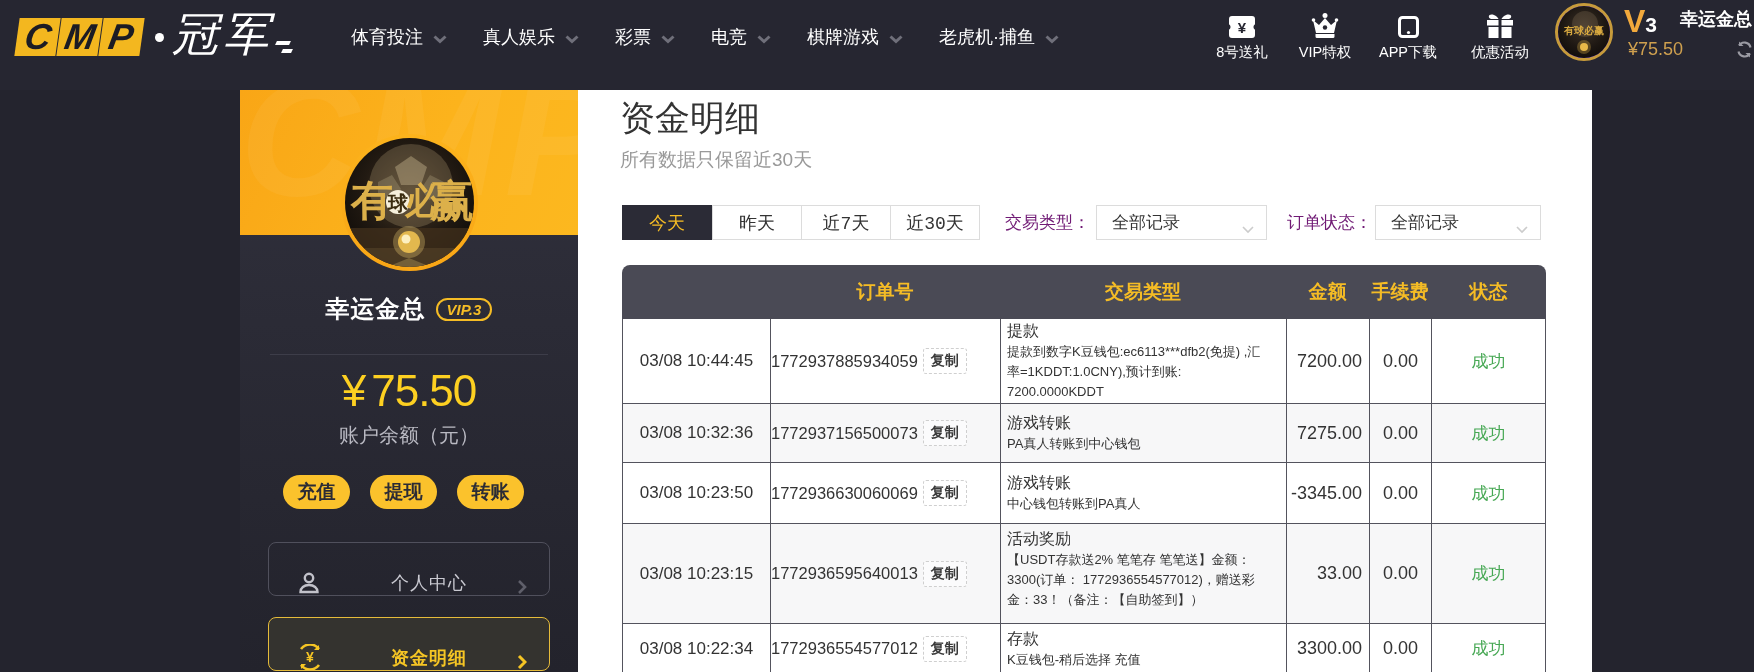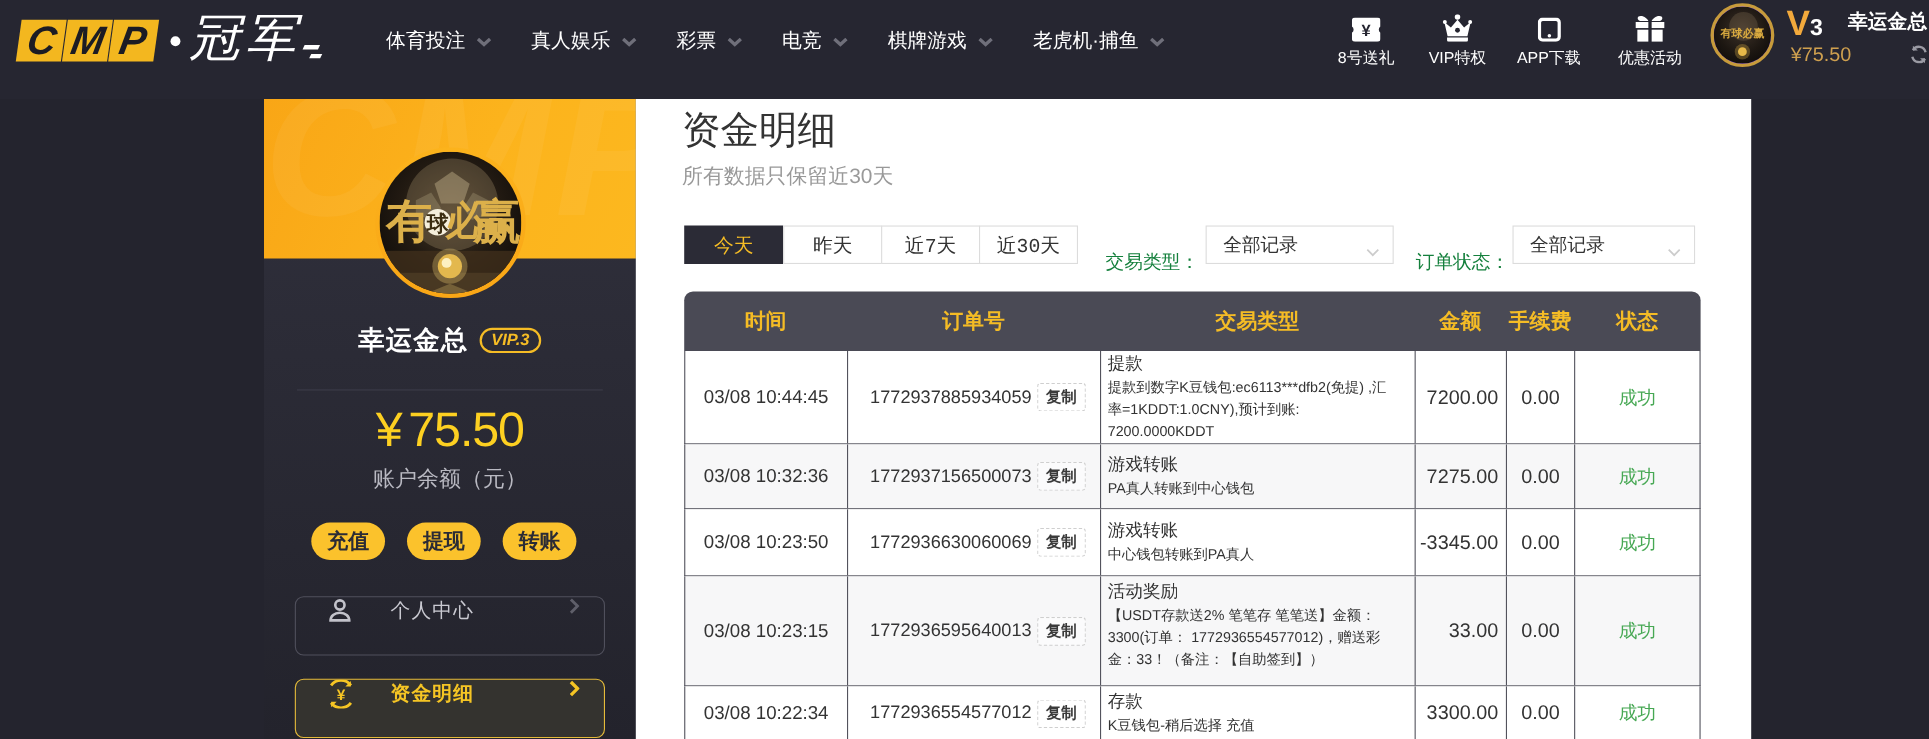--- a/index.html
+++ b/index.html
@@ -39,52 +39,52 @@
 #namerow { position:absolute; left:0; top:203px; width:338px; display:flex; align-items:center; justify-content:center; }
 #namerow .nm { color:#fff; font-weight:bold; font-size:24px; letter-spacing:1px; }
 #namerow .vipb { margin-left:10px; border:2px solid #f5bc25; border-radius:12px; padding:0 9px; height:23px; display:flex; align-items:center; }
 #namerow .vipb span { color:#f5bc25; font-style:italic; font-weight:bold; font-size:15px; }
 #sdivider { position:absolute; left:30px; top:264px; width:278px; height:1px; background:#3d3d49; }
 #bal { position:absolute; left:0; top:276px; width:338px; text-align:center; color:#fdd021; font-size:44px; letter-spacing:-1px; }
 #bal .yen { margin-right:6px; }
 #ballabel { position:absolute; left:0; top:332px; width:338px; text-align:center; color:#b9b9c2; font-size:20px; }
 #btnrow { position:absolute; left:43px; top:385px; display:flex; }
 .ybtn { width:67px; height:34px; background:#fbc22c; border-radius:17px; color:#2b2b35; font-weight:bold; font-size:19px; display:flex; align-items:center; justify-content:center; margin-right:20px; }
-.scard { position:absolute; left:28px; width:282px; height:54px; border:1px solid #50505c; border-radius:8px; display:flex; align-items:flex-start; }
+.scard { position:absolute; left:28px; width:282px; height:54px; border:1px solid #50505c; border-radius:8px; display:flex; align-items:flex-end;gap:36px; }
 #card1 { top:452px; }
 #card2 { top:527px; border:1px solid #e5bb3a; background:#34332f; }
 .scard .ico { margin-left:28px; display:flex; }
 #card1 .txt { margin-left:34px; color:#c9c9d1; font-size:18px; letter-spacing:1px; }
 #card2 .txt { margin-left:32px; color:#f5c524; font-size:18px; font-weight:bold; letter-spacing:1px; }
 .scard .arr { position:absolute; right:22px; display:flex; }
 #card1 .arr { color:#62626e; }
 #card2 .arr { color:#f5c524; font-weight:bold; }
 
 
 #main { position:absolute; left:578px; top:90px; width:1014px; height:582px; background:#fff; }
 #mtitle { position:absolute; left:42px; top:5px; font-size:35px; color:#333; }
 #msub { position:absolute; left:42px; top:57px; font-size:19px; color:#999; }
 #controls { position:absolute; left:0; top:115px; width:1014px; height:35px; }
 .tab { position:absolute; top:0; height:35px; width:90px; display:flex; align-items:center; justify-content:center; font-size:18px;font-family:Liberation Mono, monospace; }
 .tab.on { background:#2b2b36; color:#f5bc25; }
 .tab.off { background:#fff; color:#333; border:1px solid #dcdcdc; }
-.flabel { position:absolute; top:16px; height:35px; display:flex; align-items:center; font-size:17px; color:#15803d; }
+.flabel { position:absolute; top:0; height:35px; display:flex; align-items:center; font-size:17px; color:#701a75; }
 .fsel { position:absolute; top:0; height:35px; border:1px solid #dcdcdc; display:flex; align-items:center; font-size:17px; color:#333; padding-left:15px; }
 .fsel .sarr { position:absolute; right:12px; top:13px; }
 
 
 #tbl { position:absolute; left:44px; top:175px; width:924px; }
 #thead { width:924px; height:54px; background:#4a4a55; border-radius:8px 8px 0 0; position:relative; }
 #thead span { position:absolute; top:0; height:54px; display:flex; align-items:center; justify-content:center; color:#f5bc25; font-weight:bold; font-size:19px; }
 .trow { display:flex; width:924px; border:1px solid #53535d; border-top:none; background:#fff; }
 .trow.alt { background:#f7f7f8; }
 .td { border-left:1px solid #53535d; display:flex; align-items:center; justify-content:center; font-size:17px; color:#333; }
 .td:first-child { border-left:none; }
 .td.c1 { width:147px; font-size:17px; }
-.td.c2 { width:230px; justify-content:flex-start; padding-left:20px; font-size:16.5px; }
+.td.c2 { width:230px; justify-content:flex-start; font-size:16.5px; }
 .td.c3 { width:286px; justify-content:flex-start; align-items:center; }
 .td.c4 { width:83px; justify-content:flex-end; padding-right:7px; font-size:18px; }
 .td.c5 { width:62px; font-size:18px; }
 .td.c6 { width:114px; color:#47a854; font-size:17px; }
 .copy { margin-left:5px; border:1px dashed #cfcfcf; border-radius:3px; width:44px; height:26px; display:flex; align-items:center; justify-content:center; font-size:14px; color:#3a3a3a; background:rgba(255,255,255,0.55);font-weight:bold; }
 .desc { padding:0 6px; width:100%; }
 .desc .dt { font-size:16px; line-height:22px; color:#333; white-space:nowrap; overflow:hidden; }
 .desc .dl { font-size:13px; line-height:20px; color:#333; white-space:nowrap; overflow:hidden; }
 </style>
 </head>
@@ -313,21 +313,20 @@
     <div class="fsel" style="left:518px; width:171px;">全部记录<span class="sarr"><svg width="12" height="8" viewBox="0 0 12 8">
             <path d="M1 1l5 5 5-5" stroke="#ccc" stroke-width="1.6" fill="none"></path>
           </svg></span></div>
     <div class="flabel" style="left:709px;">订单状态：</div>
     <div class="fsel" style="left:797px; width:166px;">全部记录<span class="sarr"><svg width="12" height="8" viewBox="0 0 12 8">
             <path d="M1 1l5 5 5-5" stroke="#ccc" stroke-width="1.6" fill="none"></path>
           </svg></span></div>
   </div>
   <div id="tbl">
     <div id="thead">
-      <span style="left:0; width:148px;">时间</span>
       <span style="left:148px; width:230px;">订单号</span>
       <span style="left:378px; width:286px;">交易类型</span>
       <span style="left:664px; width:83px;">金额</span>
       <span style="left:747px; width:62px;">手续费</span>
       <span style="left:809px; width:115px;">状态</span>
     </div>
     <div class="trow" style="height:85px;">
       <div class="td c1">03/08 10:44:45</div>
       <div class="td c2">1772937885934059<span class="copy">复制</span></div>
       <div class="td c3">

